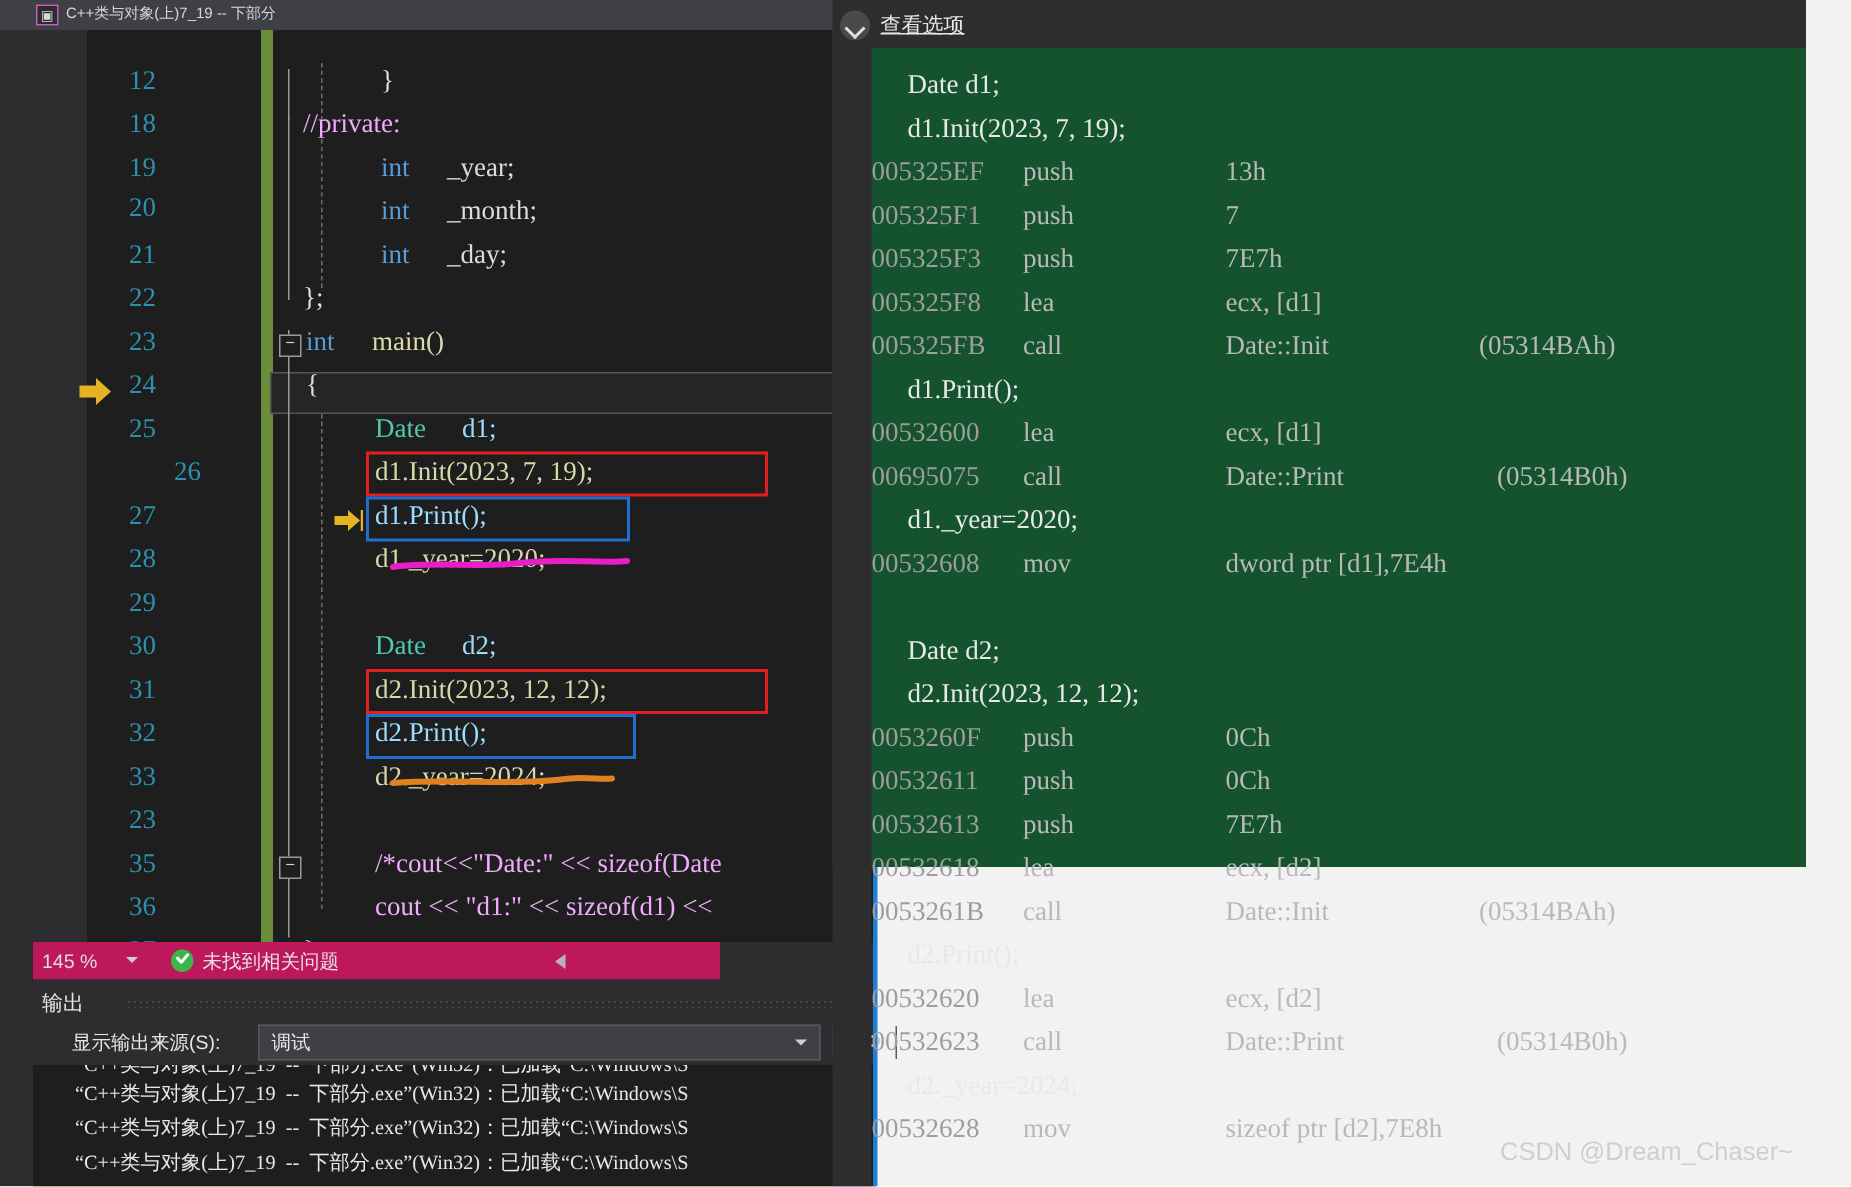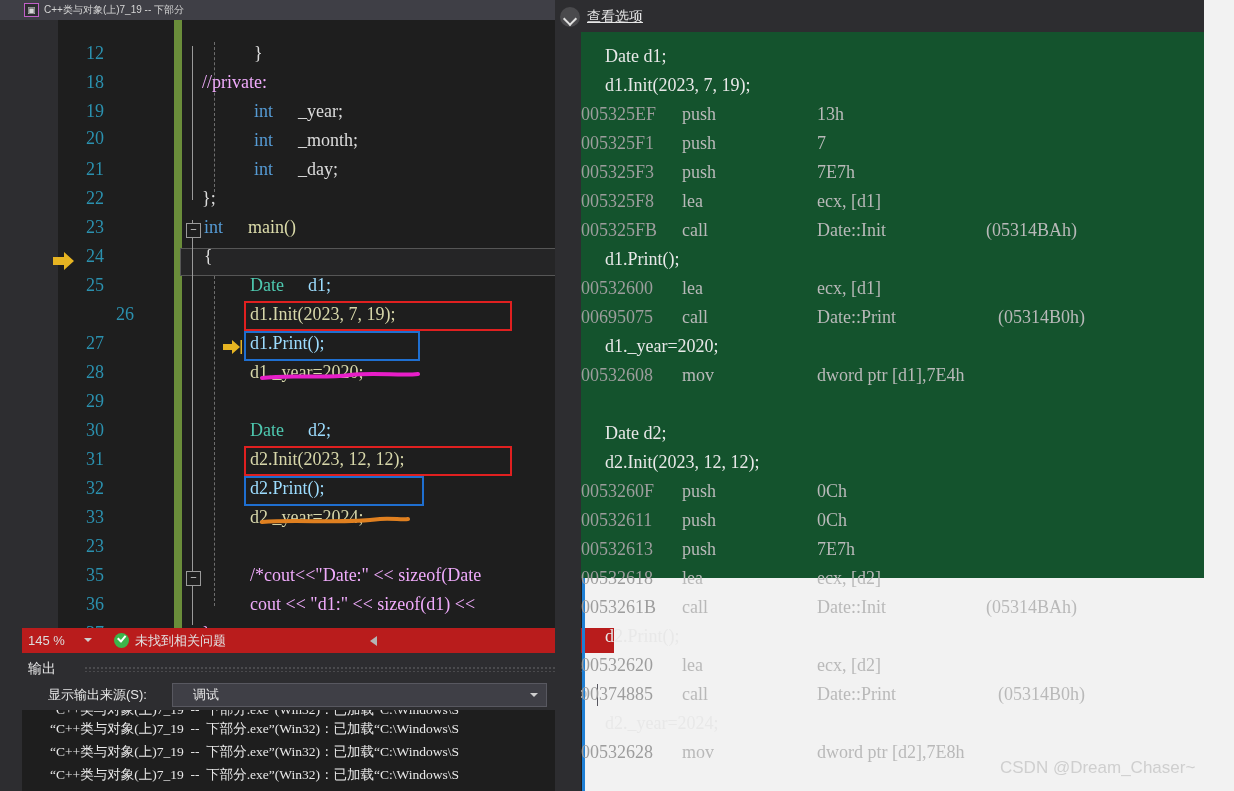--- a/index.html
+++ b/index.html
@@ -52,21 +52,21 @@
             background:#1e1e1e;color:#d0d0d0;font-size:11px;line-height:11px;
             text-align:center;font-family:"Liberation Sans",sans-serif;}
 
   
   .annbox{position:absolute;box-sizing:border-box;background:transparent;}
   .annred{border:2px solid #e02020;}
   .annblue{border:2px solid #1f6fd0;}
   .underline{position:absolute;height:4px;border-radius:2px;}
 
   
-  #statusbar{position:absolute;left:22px;top:628px;width:592px;height:25px;background:#b91c1c;}
+  #statusbar{position:absolute;left:22px;top:628px;width:458px;height:25px;background:#be185d;}
   #zoomBox{position:absolute;left:0px;top:0px;width:76px;height:25px;
            color:#dcdcdc;font-size:13px;line-height:25px;padding-left:6px;box-sizing:border-box;}
   #zoomCaret{position:absolute;left:62px;top:10px;width:0;height:0;
              border-left:4px solid transparent;border-right:4px solid transparent;
              border-top:4px solid #cfcfcf;}
   #okIcon{position:absolute;left:92px;top:5px;width:15px;height:15px;border-radius:50%;
           background:#3cb54a;}
   #okIcon:after{content:"";position:absolute;left:3px;top:6px;width:5px;height:2px;
           background:#fff;transform:rotate(45deg);}
   #okIcon:before{content:"";position:absolute;left:5px;top:5px;width:8px;height:2px;
@@ -82,21 +82,21 @@
   #outputTitle{position:absolute;left:6px;top:4px;height:22px;line-height:22px;
                color:#e6e6e6;font-size:14px;}
   #outputDots{position:absolute;left:62px;top:13px;width:500px;height:6px;
        background-image:radial-gradient(#4a4a4d 1px, transparent 1px);
        background-size:4px 4px;}
   #srcLabel{position:absolute;left:26px;top:30px;height:24px;line-height:24px;
             color:#e6e6e6;font-size:13px;white-space:nowrap;}
   #srcCombo{position:absolute;left:150px;top:30px;width:375px;height:24px;
             background:#3f3f46;border:1px solid #585860;box-sizing:border-box;}
   #srcComboText{position:absolute;left:8px;top:0;height:22px;line-height:22px;
-                color:#e6e6e6;font-size:13px;margin-left:12px;}
+                color:#e6e6e6;font-size:13px;}
   #srcComboCaret{position:absolute;right:8px;top:9px;width:0;height:0;
             border-left:4px solid transparent;border-right:4px solid transparent;
             border-top:4px solid #cfcfcf;}
   #tbSep1{position:absolute;left:533px;top:31px;width:1px;height:22px;background:#585860;}
   #tbSep2{position:absolute;left:575px;top:31px;width:1px;height:22px;background:#585860;}
   #wrapIcon{position:absolute;left:545px;top:35px;width:20px;height:16px;}
   #outConsole{position:absolute;left:22px;top:710px;width:561px;height:81px;background:#1e1e1e;overflow:hidden;}
   .outline{position:absolute;left:28px;white-space:pre;color:#e8e8e8;font-size:13.5px;
            font-family:"Liberation Serif",serif;}
 
@@ -333,28 +333,28 @@
       <div class="dl d-op" style="left:127px;top:565px;">call</div>
       <div class="dl d-arg" style="left:262px;top:565px;">Date::Init</div>
       <div class="dl d-arg" style="left:431px;top:565px;">(05314BAh)</div>
 
       <div class="dl d-src" style="left:32px;top:594px;">    d2.Print();</div>
 
       <div class="dl d-addr" style="left:26px;top:623px;">00532620</div>
       <div class="dl d-op" style="left:127px;top:623px;">lea</div>
       <div class="dl d-arg" style="left:262px;top:623px;">ecx, [d2]</div>
 
-      <div class="dl d-addr" style="left:26px;top:652px;">00374885</div>
+      <div class="dl d-addr" style="left:26px;top:652px;">00532623</div>
       <div class="dl d-op" style="left:127px;top:652px;">call</div>
       <div class="dl d-arg" style="left:262px;top:652px;">Date::Print</div>
       <div class="dl d-arg" style="left:443px;top:652px;">(05314B0h)</div>
 
       <div class="dl d-src" style="left:32px;top:681px;">    d2._year=2024;</div>
 
       <div class="dl d-addr" style="left:26px;top:710px;">00532628</div>
       <div class="dl d-op" style="left:127px;top:710px;">mov</div>
-      <div class="dl d-arg" style="left:262px;top:710px;">dword ptr [d2],7E8h</div>
+      <div class="dl d-arg" style="left:262px;top:710px;">sizeof ptr [d2],7E8h</div>
     </div>
 
   </div>
 
   <div id="watermark">CSDN @Dream_Chaser~</div>
 </div>
 
 </body></html>

